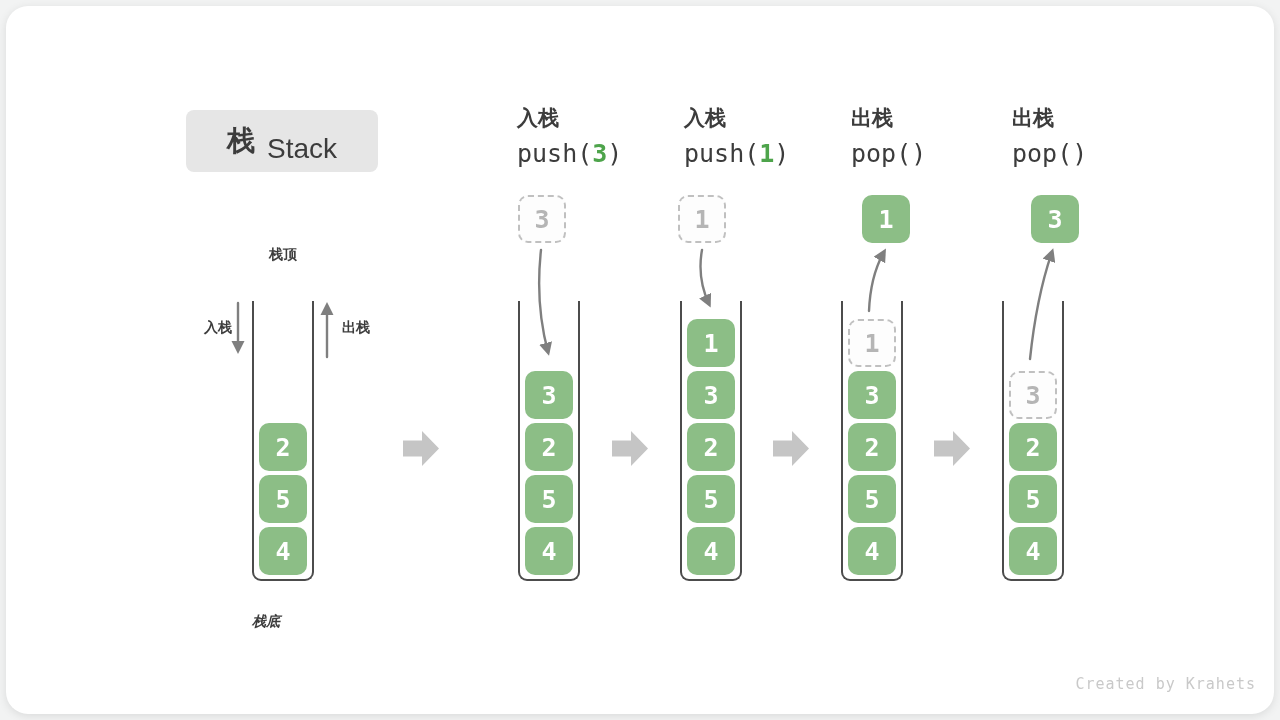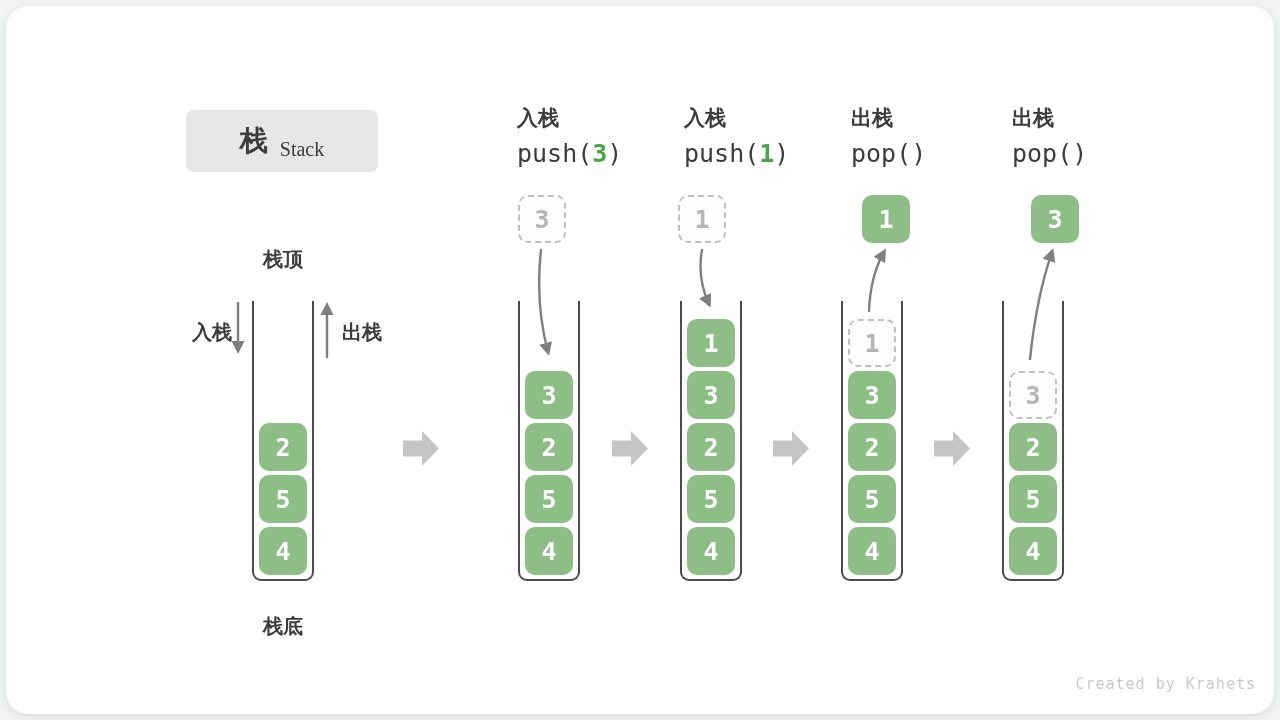--- a/index.html
+++ b/index.html
@@ -24,31 +24,31 @@
   .card{
     position:absolute;inset:6px;background:#ffffff;border-radius:22px;
     box-shadow:0 2px 10px rgba(0,0,0,0.10);
   }
   .title-box{
     position:absolute;left:186px;top:110px;width:192px;height:62px;
     background:var(--title-bg);border-radius:8px;
     display:flex;align-items:center;justify-content:center;gap:12px;
   }
   .title-zh{font-size:28px;font-weight:bold;color:var(--text-dark);}
-  .title-en{font-size:20px;font-family:Liberation Serif, serif;color:var(--text-dark);margin-top:16px;}
+  .title-en{font-size:28px;font-family:Liberation Sans, sans-serif;color:var(--text-dark);margin-top:16px;}
 
   .op{position:absolute;top:104px;}
   .op .zh{font-size:21px;font-weight:bold;color:var(--text-dark);margin:0 0 7px 0;}
   .op .code{font-size:25px;font-family:"DejaVu Sans Mono","Liberation Mono",monospace;color:var(--text-dark);}
   .op .code .arg{color:var(--code-green);font-weight:bold;}
   .op1{left:517px}.op2{left:684px}.op3{left:851px}.op4{left:1012px}
 
-  .lbl{position:absolute;font-size:20px;font-weight:bold;color:var(--text-dark);white-space:nowrap;}
+  .lbl{position:absolute;font-size:14px;font-weight:bold;color:var(--text-dark);white-space:nowrap;}
   .lbl-top{left:252px;top:246px;width:62px;text-align:center;}
-  .lbl-bottom{left:252px;top:613px;width:62px;text-align:center;}
+  .lbl-bottom{left:252px;top:613px;width:62px;font-style:italic;}
   .lbl-push{left:188px;top:319px;width:44px;text-align:right;}
   .lbl-pop{left:342px;top:319px;}
 
   .stack-container{
     position:absolute;top:301px;width:62px;height:280px;box-sizing:border-box;
     border-left:2px solid var(--wall-gray);
     border-right:2px solid var(--wall-gray);
     border-bottom:2px solid var(--wall-gray);
     border-radius:0 0 9px 9px;background:#ffffff;
   }

